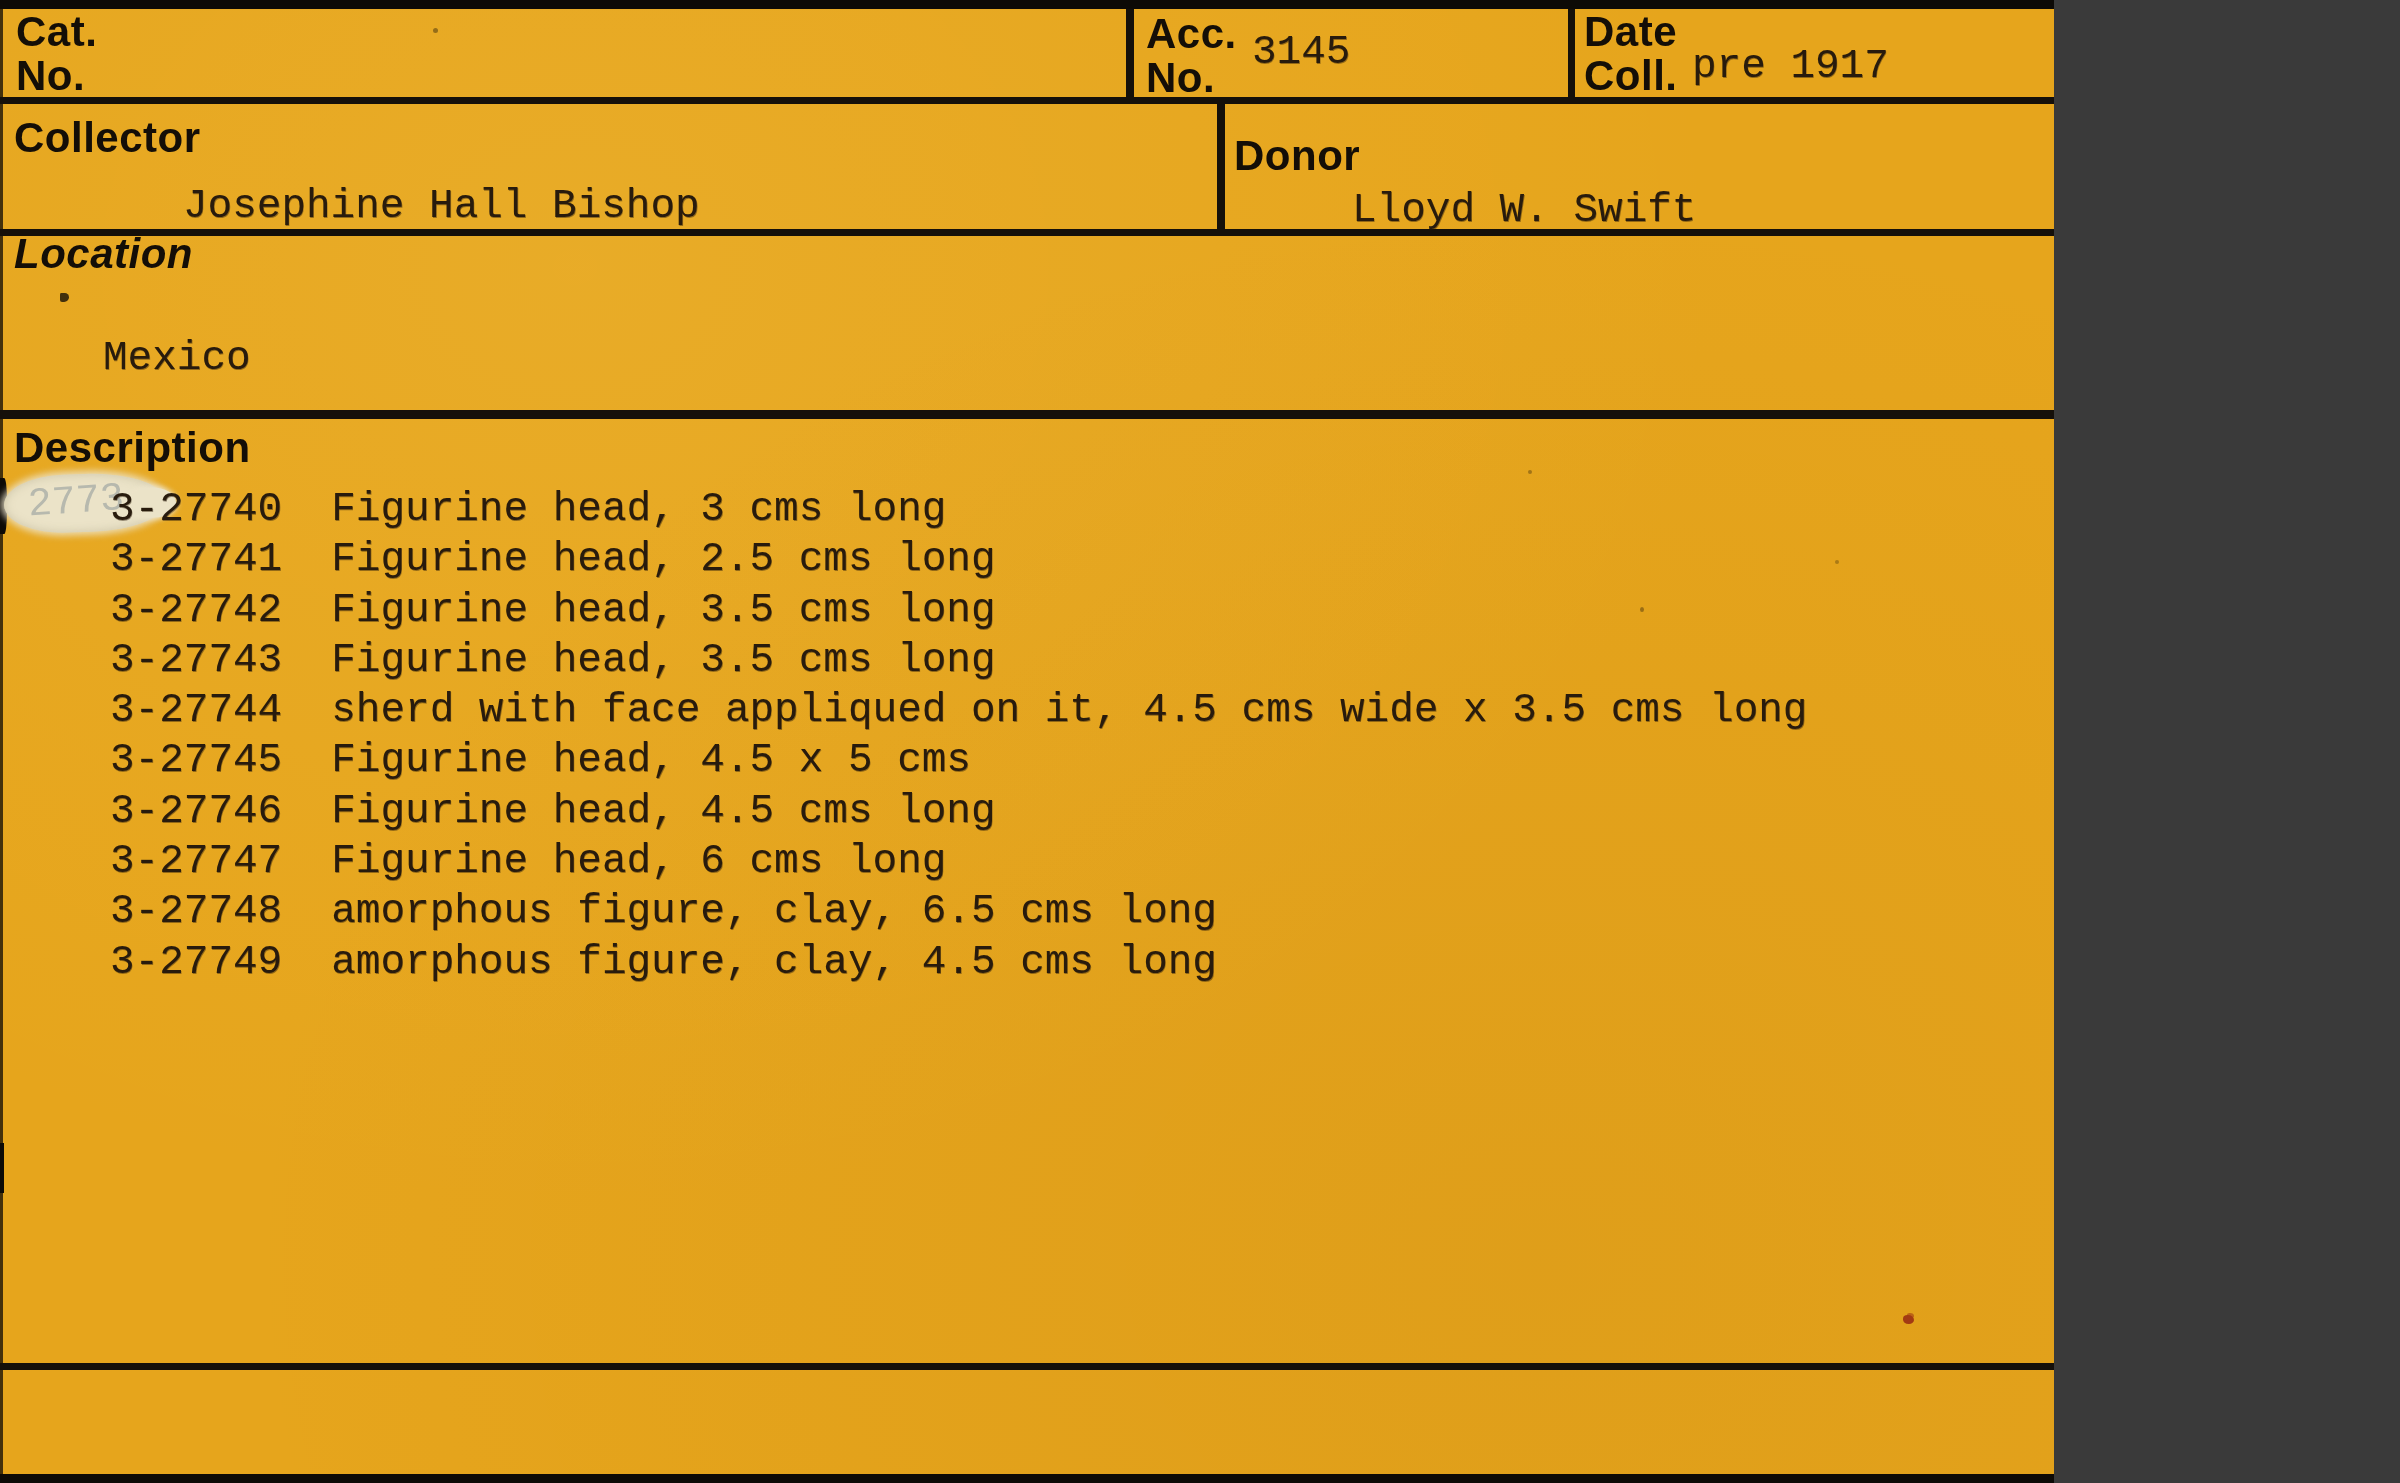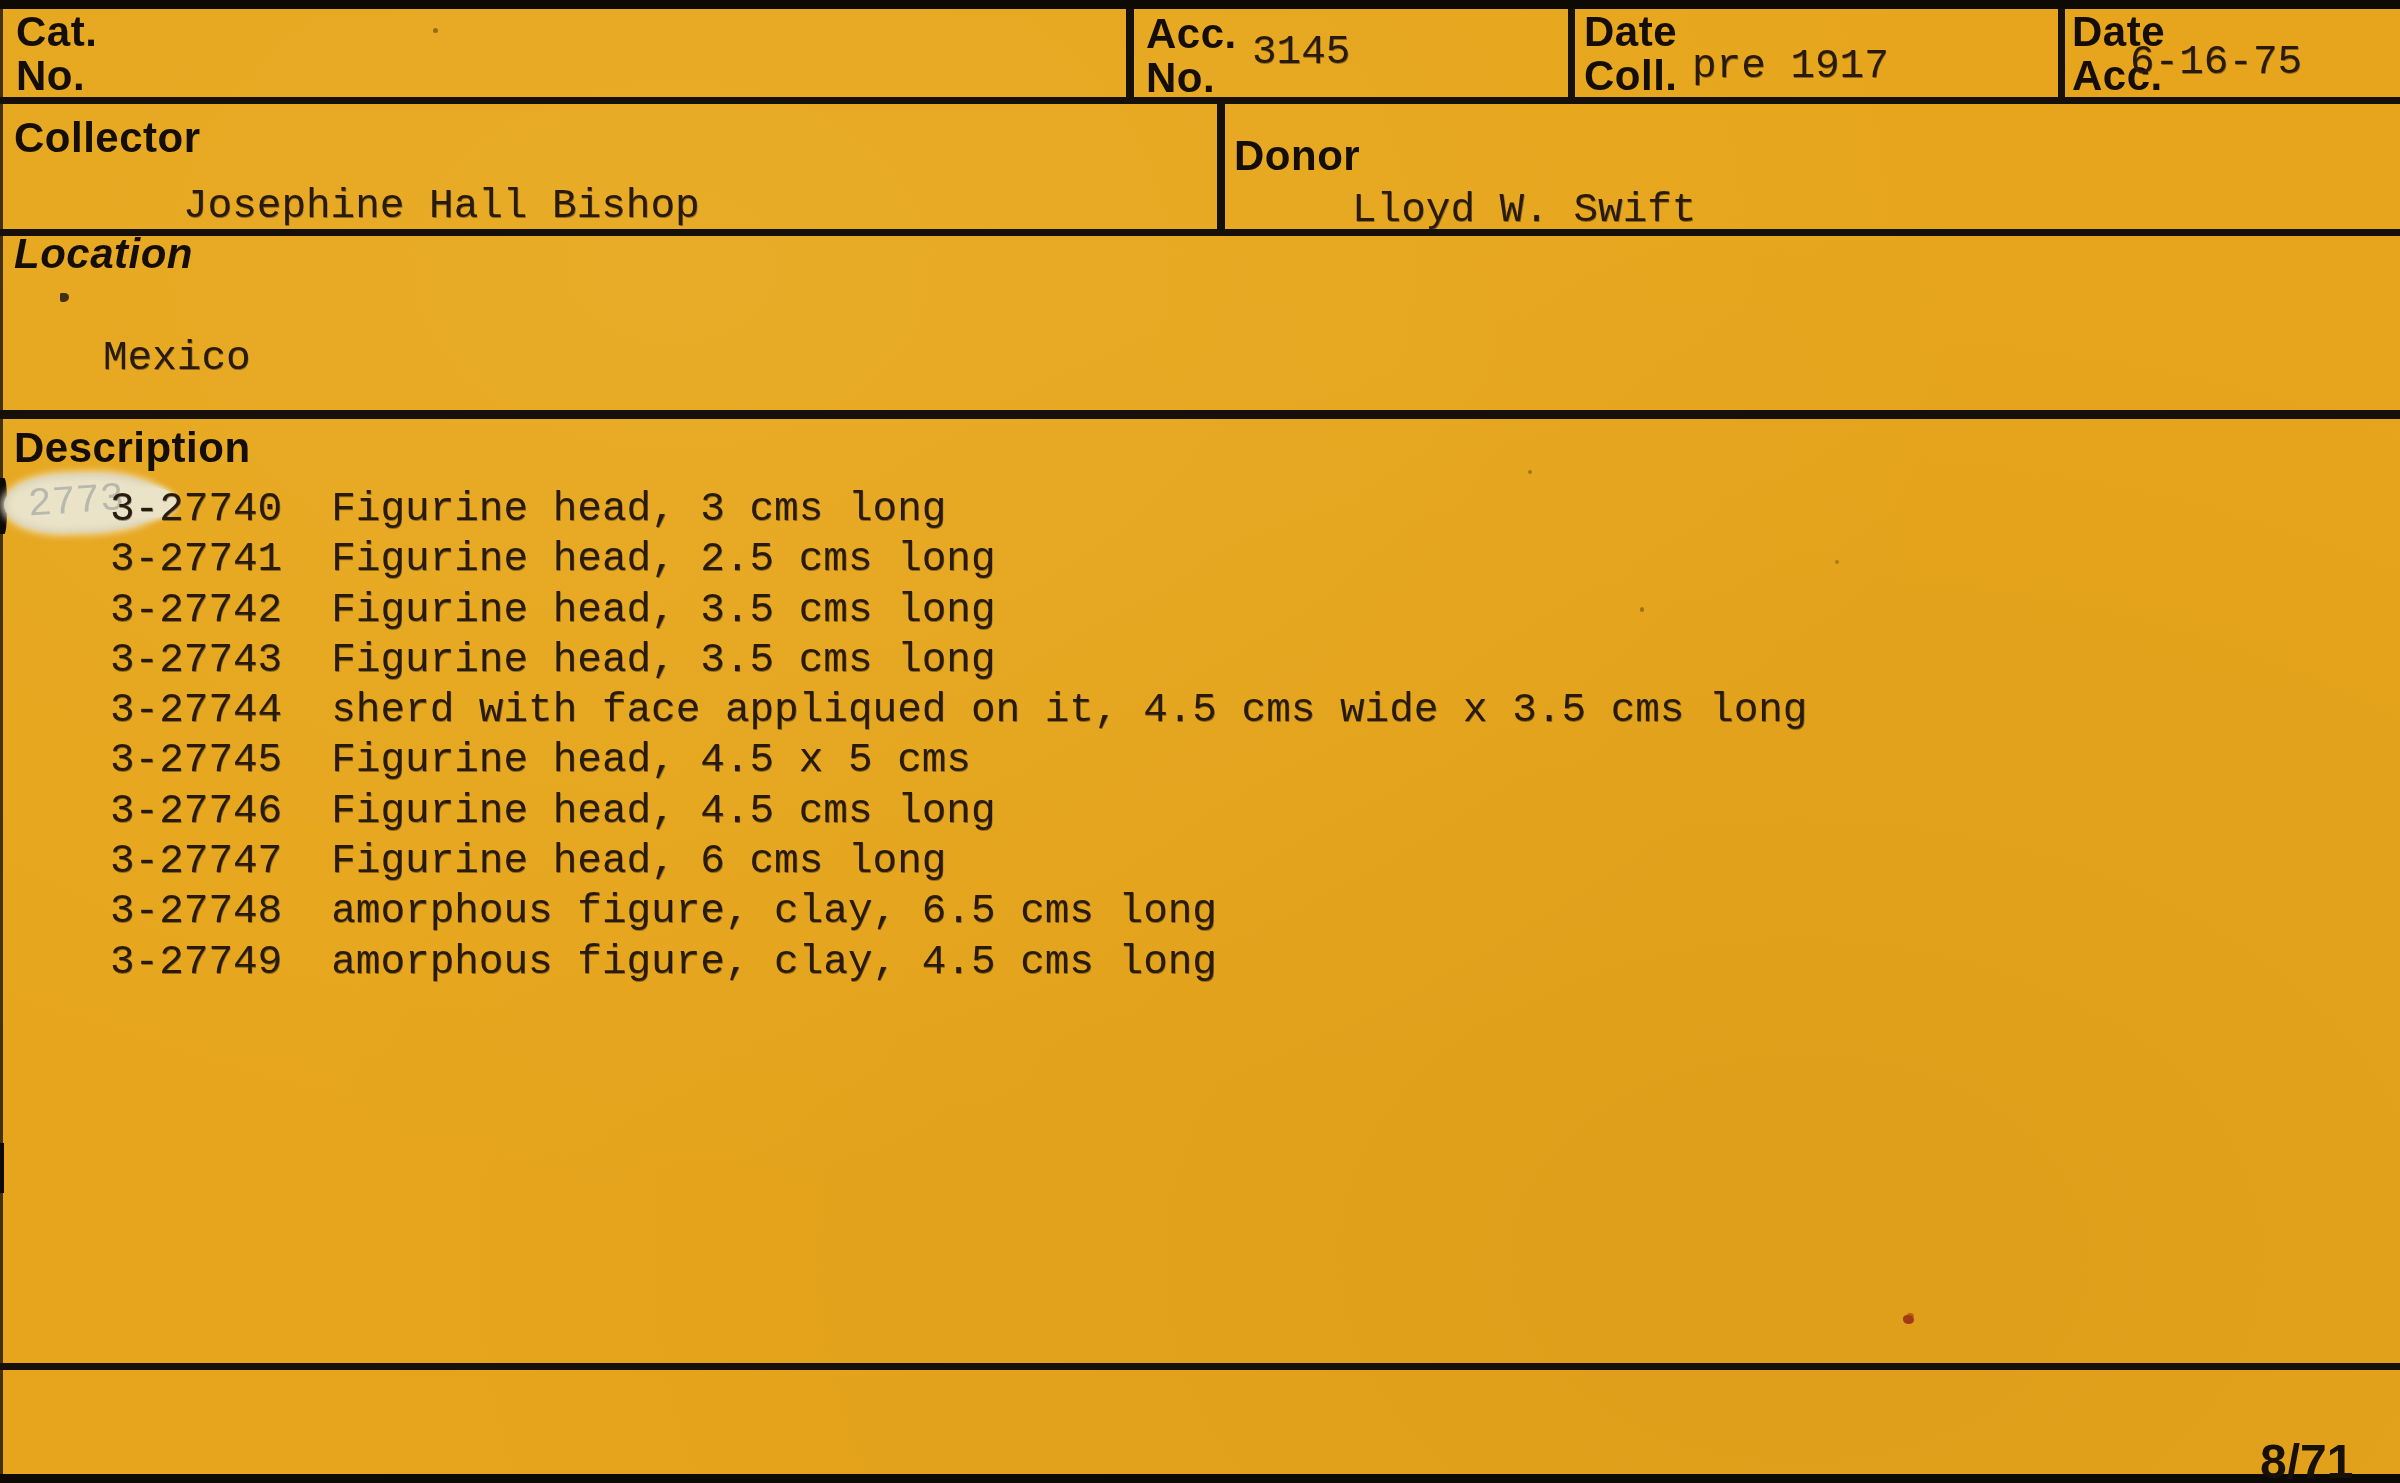--- a/index.html
+++ b/index.html
@@ -1,18 +1,18 @@
 <!DOCTYPE html>
 <html><head>
 <meta charset="utf-8">
 <style>
   html,body{margin:0;padding:0;background:#3a3a3a;}
   .card{
     position:relative;
-    width:2400px;height:1483px;
+    width:2054px;height:1483px;
     background:
       radial-gradient(ellipse at 28% 18%, rgba(255,230,140,.10), rgba(255,230,140,0) 55%),
       radial-gradient(ellipse at 75% 85%, rgba(140,80,0,.08), rgba(140,80,0,0) 60%),
       #e6a51c;
     overflow:hidden;
     font-family:"Liberation Sans", sans-serif;
   }
   
   .hline{position:absolute;left:0;right:0;background:#15100a;}
   .vline{position:absolute;background:#15100a;}

